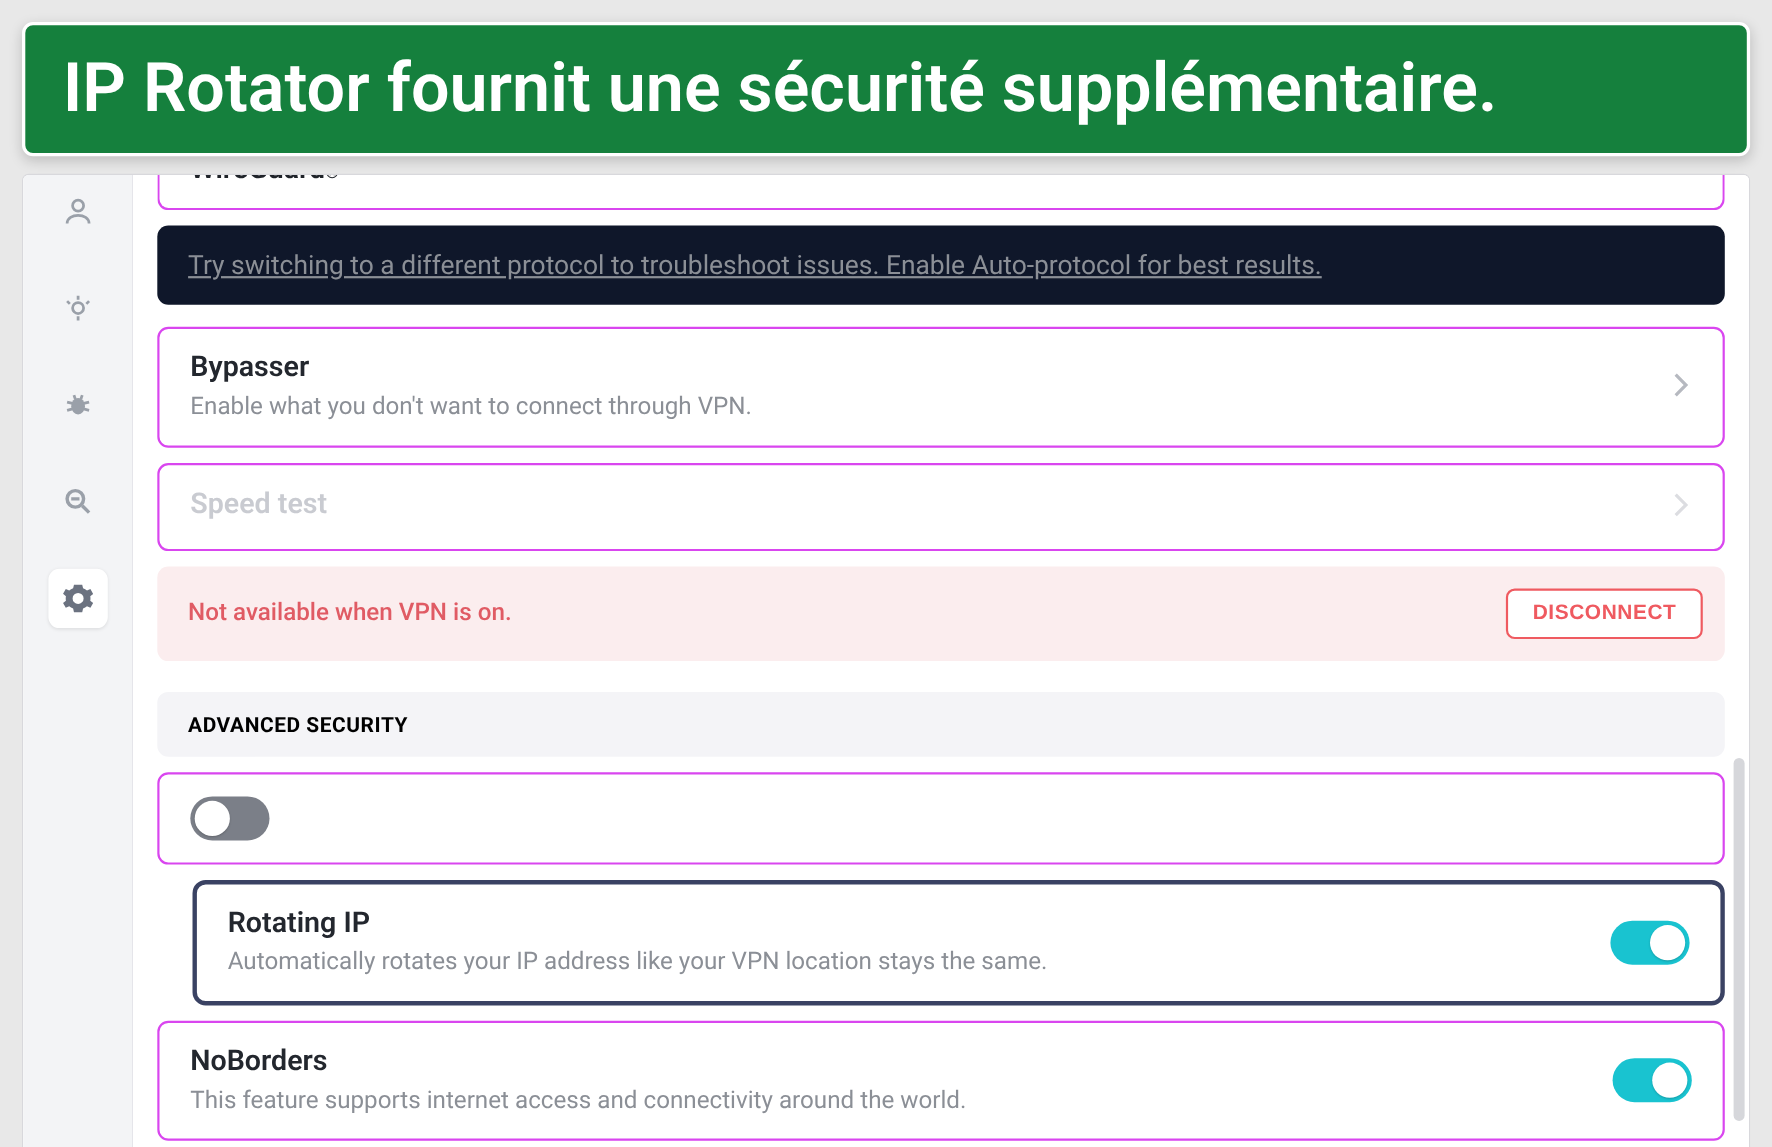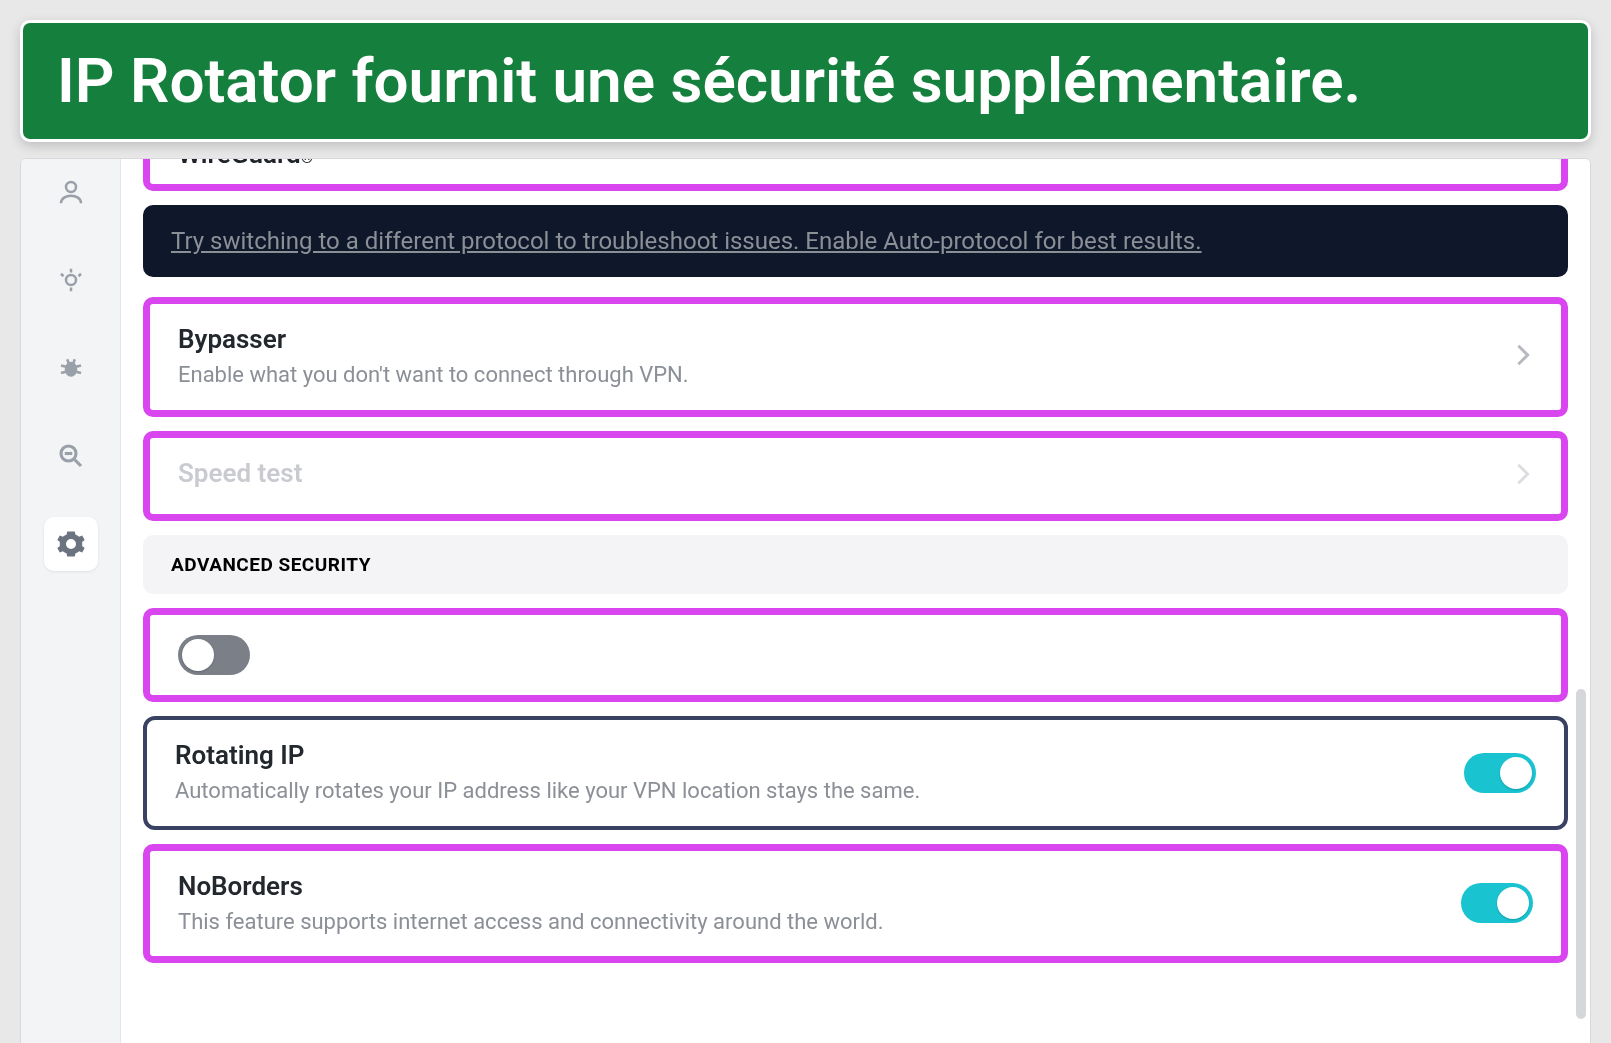--- a/index.html
+++ b/index.html
@@ -58,21 +58,21 @@
     .sidebar-item svg { width: 30px; height: 30px; }
     .content {
       flex: 1;
       background: #fff;
       padding: 0 22px 18px 22px;
       overflow: hidden;
       position: relative;
     }
     .card {
       background: #fff;
-      border: 7px solid #d946ef;
+      border: 2px solid #d946ef;
       border-radius: 10px;
       padding: 20px 28px;
       margin-bottom: 14px;
       display: flex;
       align-items: center;
       justify-content: space-between;
     }
     .card.truncated-top {
       border-top: none;
       border-top-left-radius: 0;
@@ -128,20 +128,21 @@
       padding: 18px 28px;
       font-size: 19px;
       font-weight: 700;
       color: #000000;
       letter-spacing: 0.5px;
       margin-bottom: 14px;
     }
     .highlighted {
       border: 4px solid #3a4263;
       border-radius: 12px;
+      margin-left: 32px;
     }
     .chevron { color: #b6b9c0; }
     .chevron svg { width: 20px; height: 28px; }
     .chevron.disabled { color: #dcdde1; }
     .toggle {
       width: 72px;
       height: 40px;
       border-radius: 40px;
       position: relative;
       cursor: pointer;
@@ -241,20 +242,24 @@
       <div class="card-text">
         <div class="card-title">Speed test</div>
       </div>
       <div class="chevron disabled">
         <svg viewBox="0 0 14 24" fill="none" stroke="currentColor" stroke-width="2.5">
             <polyline points="3,4 11,12 3,20"></polyline>
           </svg>
       </div>
     </div>
 
+    <div class="warning-box">
+      <div class="warning-text">Not available when VPN is on.</div>
+      <button class="disconnect-btn">DISCONNECT</button>
+    </div>
 
     <div class="section-header">ADVANCED SECURITY</div>
 
     <div class="card">
       <div class="toggle off">
           <div class="knob"></div>
         </div>
     </div>
 
     <div class="card highlighted">

